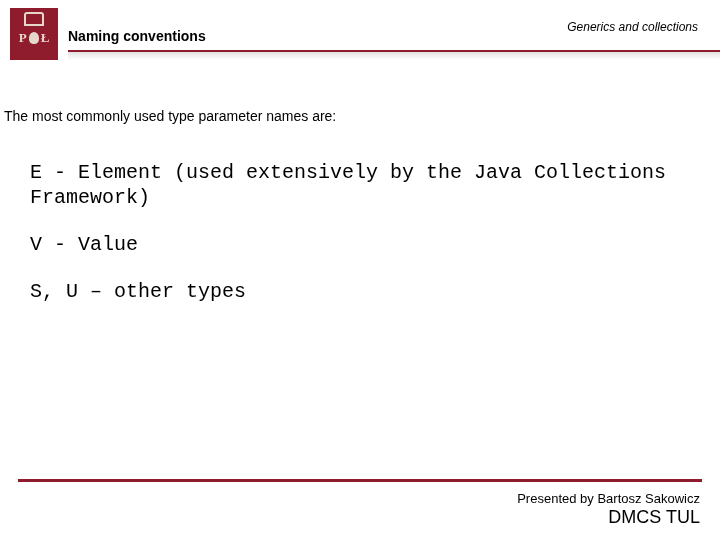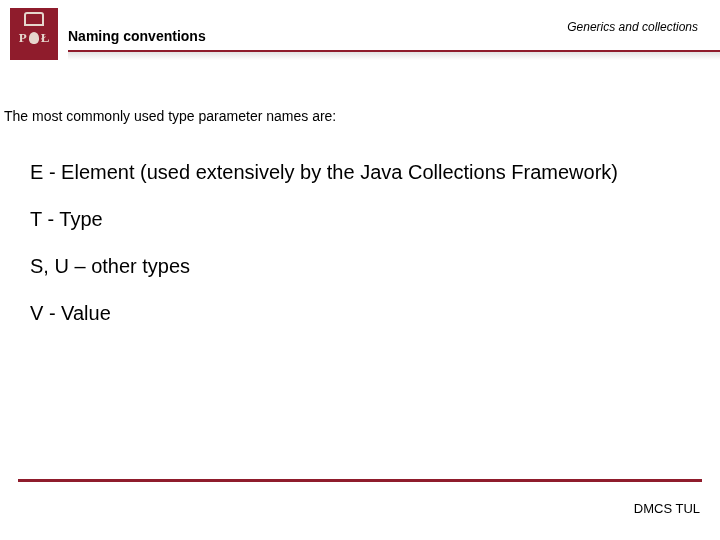--- a/index.html
+++ b/index.html
@@ -30,33 +30,33 @@
     position: absolute; left: 68px; right: 0; top: 52px; height: 8px;
     background: linear-gradient(#e2e2e2, #ffffff);
   }
 
   .lead {
     position: absolute; left: 4px; top: 80px; font-size: 14px; margin-top: 28px;
   }
 
   .items {
     position: absolute; left: 30px; top: 160px; right: 40px;
-    font-size: 20px; line-height: 1.25;
+    font-size: 20px; line-height: 1.25; font-family: Liberation Mono, monospace;
   }
   .item { margin-bottom: 22px; }
 
   .footer-rule {
     position: absolute; left: 18px; right: 18px; bottom: 58px; height: 0;
     border-top: 3px solid #8f1c2c;
   }
   .presenter {
     position: absolute; right: 20px; bottom: 34px; font-size: 13px;
   }
   .affiliation {
-    position: absolute; right: 20px; bottom: 24px; font-size: 13px;
+    position: absolute; right: 20px; bottom: 12px; font-size: 18px;
   }
 </style>
 </head>
 <body>
 
 <div class="slide">
 
   <div class="logo">
     <div class="logo-top"></div>
     <div class="logo-row">
@@ -71,26 +71,24 @@
   <div class="title-rule"></div>
   <div class="title-fade"></div>
 
   <div class="lead">The most commonly used type parameter names are:</div>
 
   <div class="items">
     <div class="item">
       <span>E - Element (used extensively by the Java Collections Framework)</span>
     </div>
     <div class="item">
-      <span>T - Type</span>
+      <span>V - Value</span>
     </div>
     <div class="item">
       <span>S, U – other types</span>
     </div>
-    <div class="item">
-      <span>V - Value</span>
-    </div>
   </div>
 
   <div class="footer-rule"></div>
+  <div class="presenter">Presented by Bartosz Sakowicz</div>
   <div class="affiliation">DMCS TUL</div>
 
 </div>
 
 </body></html>

